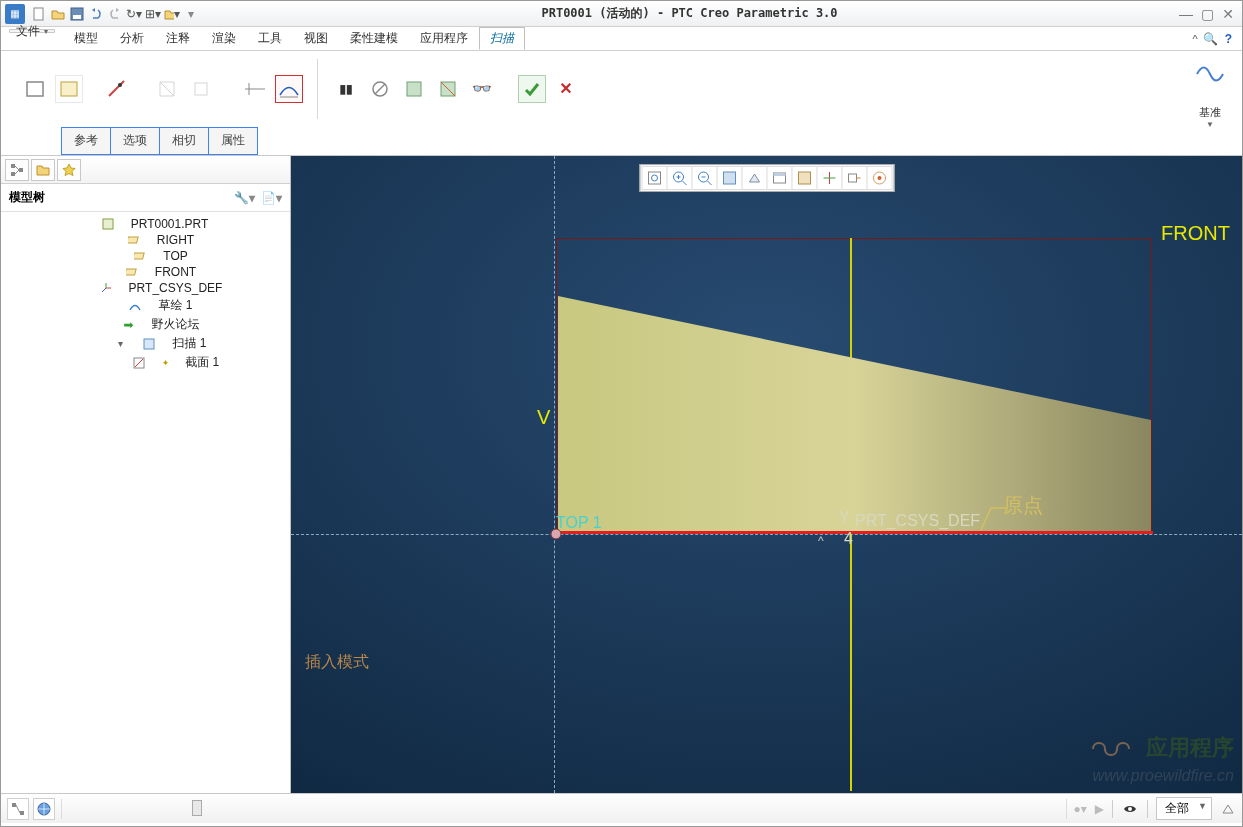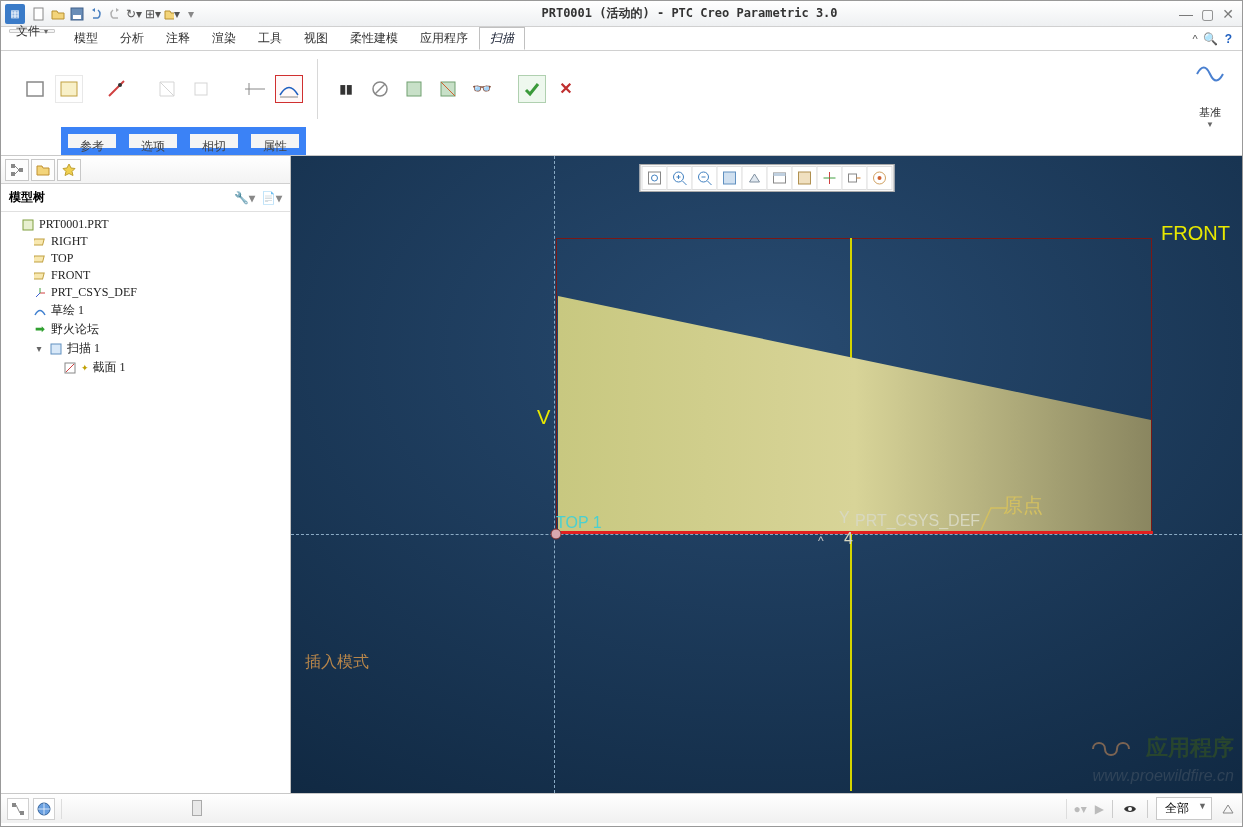--- a/index.html
+++ b/index.html
@@ -16,31 +16,31 @@
 .menubar .tab.file::after { content: "▾"; font-size: 8px; margin-left: 4px; color: #666; }
 .menubar .tab.active { background: #fff; border: 1px solid #c0c0c0; border-bottom: 1px solid #fff; position: relative; z-index: 2; }
 .menubar .right { margin-left: auto; display: flex; gap: 6px; align-items: center; padding-right: 10px; color: #555; }
 .ribbon { height: 105px; background: #fff; border-bottom: 1px solid #c8c8c8; display: flex; align-items: flex-start; position: relative; }
 .ribbon-row1 { height: 75px; display: flex; align-items: center; padding-left: 20px; gap: 6px; }
 .rgroup-sep { width: 1px; height: 60px; background: #d8d8d8; margin: 0 8px; }
 .rbtn { width: 28px; height: 28px; border: 1px solid transparent; display: flex; align-items: center; justify-content: center; color: #555; }
 .rbtn.sel { border: 1px solid #d03030; background: #fff8f8; }
 .rbtn.shadow { background: #fefefe; border: 1px solid #e8e8e8; }
 .ribbon-row2 { position: absolute; bottom: 0; left: 0; height: 28px; display: flex; padding-left: 60px; }
-.subtab { padding: 4px 12px; border: 7px solid #3b82f6; background: #f5f5f5; margin-right: -1px; font-size: 12px; color: #444; }
+.subtab { padding: 4px 12px; border: 1px solid #3b82f6; background: #f5f5f5; margin-right: -1px; font-size: 12px; color: #444; }
 .ribbon-right { position: absolute; right: 12px; top: 8px; width: 40px; text-align: center; }
 .ribbon-right .datum-icon { width: 30px; height: 30px; margin: 0 auto; }
 .main { display: flex; height: 637px; }
 .sidebar { width: 290px; border-right: 1px solid #c0c0c0; background: #fff; display: flex; flex-direction: column; }
 .side-tabs { height: 28px; border-bottom: 1px solid #d0d0d0; display: flex; align-items: center; padding: 0 4px; gap: 2px; background: linear-gradient(to bottom,#fff,#f3f3f3); }
 .side-tbtn { width: 24px; height: 22px; border: 1px solid #c8c8c8; background: #fdfdfd; display:flex; align-items:center; justify-content:center; }
 .side-header { height: 28px; display: flex; align-items: center; padding: 0 8px; font-weight: bold; border-bottom: 1px solid #e0e0e0; justify-content: space-between; }
 .side-header .tools { display: flex; gap: 6px; color: #888; }
 .tree { flex: 1; padding: 4px 2px; overflow: auto; }
-.tree-item { display: flex; align-items: center; padding: 1px 0 1px 18px; gap: 4px; font-family: Liberation Serif, serif; font-size: 12px; color: #222; white-space: nowrap; }
+.tree-item { display: flex; align-items: center; padding: 1px 0 1px 18px; gap: 16px; font-family: Liberation Sans, sans-serif; font-size: 12px; color: #222; white-space: nowrap; justify-content: center; }
 .tree-item .ticon2 { width: 14px; height: 14px; display: inline-flex; align-items: center; justify-content: center; }
 .tree-item.l1 { padding-left: 30px; }
 .tree-item.l3 { padding-left: 60px; }
 .tree-item .exp { width: 12px; text-align: center; color: #666; font-size: 10px; }
 .viewport { flex: 1; position: relative; background: radial-gradient(ellipse 140% 140% at 50% 30%, #284b71 0%, #0f2740 65%, #0a1d30 100%); overflow: hidden; }
 .vp-toolbar { position: absolute; top: 8px; left: 50%; transform: translateX(-50%); background: #f8f8f8; border: 1px solid #aaa; display: flex; padding: 1px; gap: 0; }
 .vp-tbtn { width: 26px; height: 24px; border: 1px solid #ddd; background: #fff; display:flex; align-items:center; justify-content:center; color:#555; margin-left:-1px;}
 .vp-tbtn:first-child{margin-left:0;}
 .watermark-text { position: absolute; bottom: 0; right: 8px; color: rgba(150,150,150,0.4); font-size: 16px; font-style: italic; }
 .statusbar { height: 30px; background: linear-gradient(to bottom, #fff, #f0f0f0); border-top: 1px solid #c8c8c8; display: flex; align-items: center; padding: 0 6px; }
@@ -110,21 +110,21 @@
 <div class="menubar">
   <div class="tab file">文件</div>
   <div class="tab">模型</div>
   <div class="tab">分析</div>
   <div class="tab">注释</div>
   <div class="tab">渲染</div>
   <div class="tab">工具</div>
   <div class="tab">视图</div>
   <div class="tab">柔性建模</div>
   <div class="tab">应用程序</div>
-  <div class="tab active" style="font-style:italic;color:#0f172a">扫描</div>
+  <div class="tab active" style="font-style:italic;color:#0369a1">扫描</div>
   <div class="right">
     <span style="font-size:11px">^</span>
     <span>🔍</span>
     <span style="color:#2060c0;font-weight:bold">?</span>
   </div>
 </div>
 
 <div class="ribbon">
   <div class="ribbon-row1">
     <div class="rbtn">

